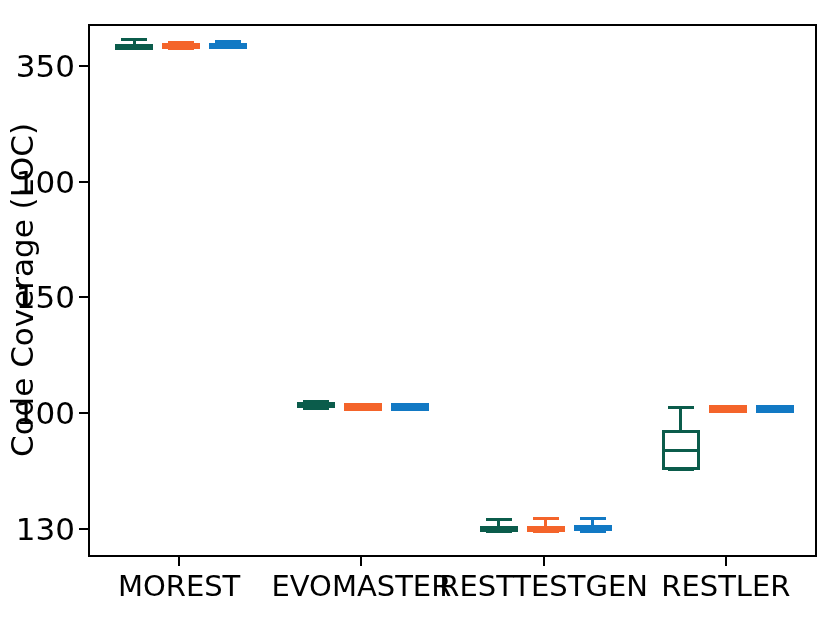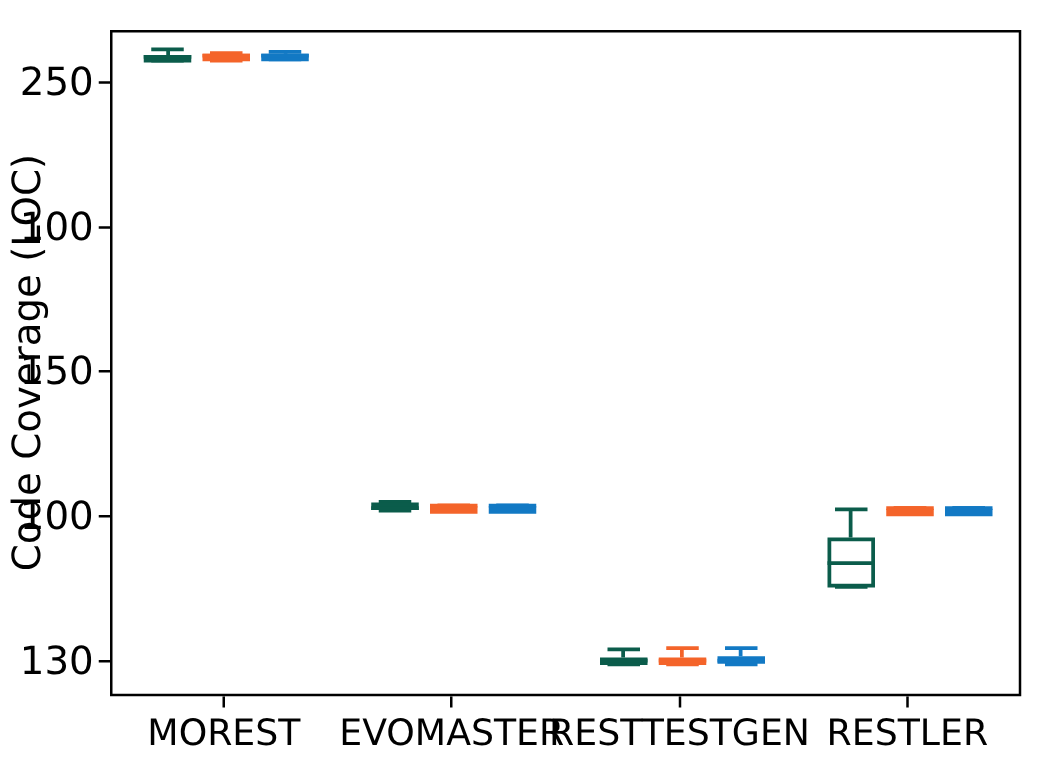--- a/index.html
+++ b/index.html
@@ -137,21 +137,21 @@
       <div class="ytick-wrap" style="top: 297.452px;">
         <div class="ytick-mark"></div>
         <div class="ytick-label">150</div>
       </div>
       <div class="ytick-wrap" style="top: 181.583px;">
         <div class="ytick-mark"></div>
         <div class="ytick-label">100</div>
       </div>
       <div class="ytick-wrap" style="top: 65.713px;">
         <div class="ytick-mark"></div>
-        <div class="ytick-label">250</div>
+        <div class="ytick-label">350</div>
       </div>
     </div>
   <div id="x-axis">
       <div class="xtick-wrap" style="left: 179.125px;">
         <div class="xtick-mark"></div>
         <div class="xtick-label">MOREST</div>
       </div>
       <div class="xtick-wrap" style="left: 361.375px;">
         <div class="xtick-mark"></div>
         <div class="xtick-label">EVOMASTER</div>

